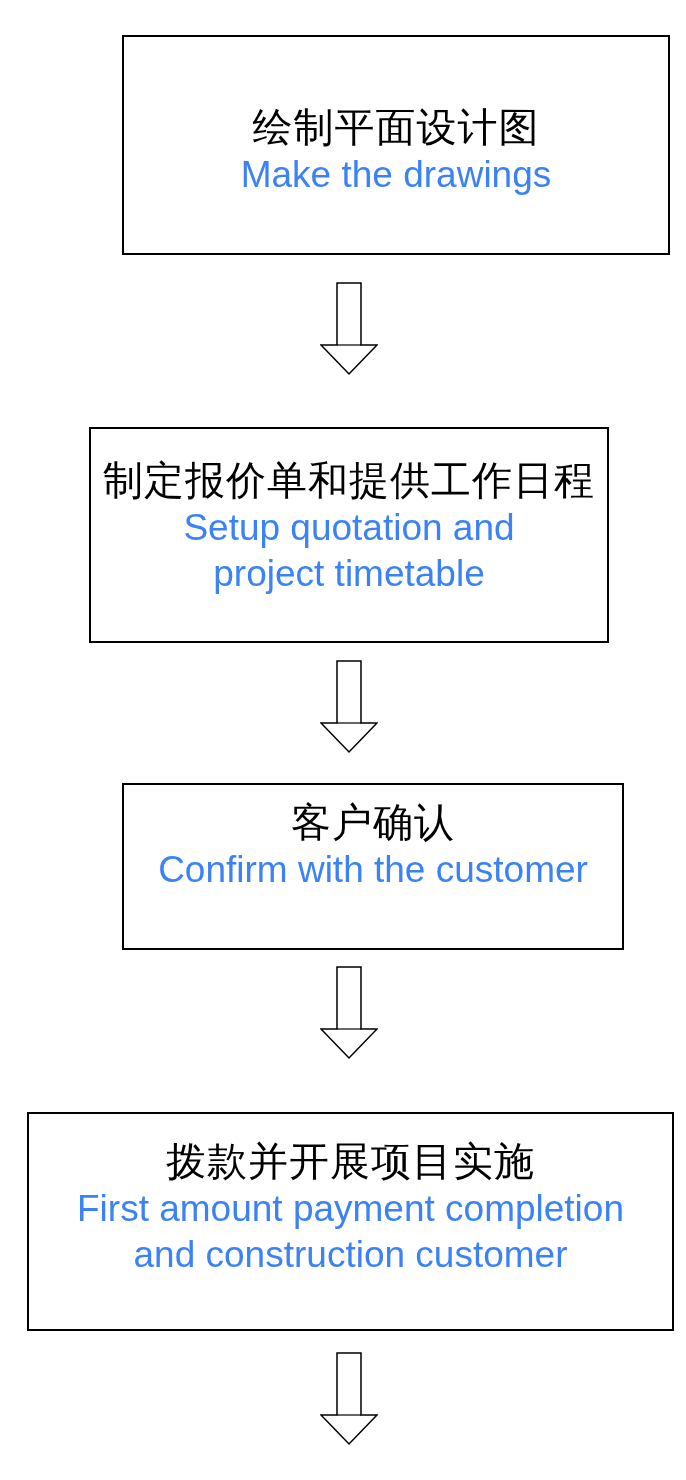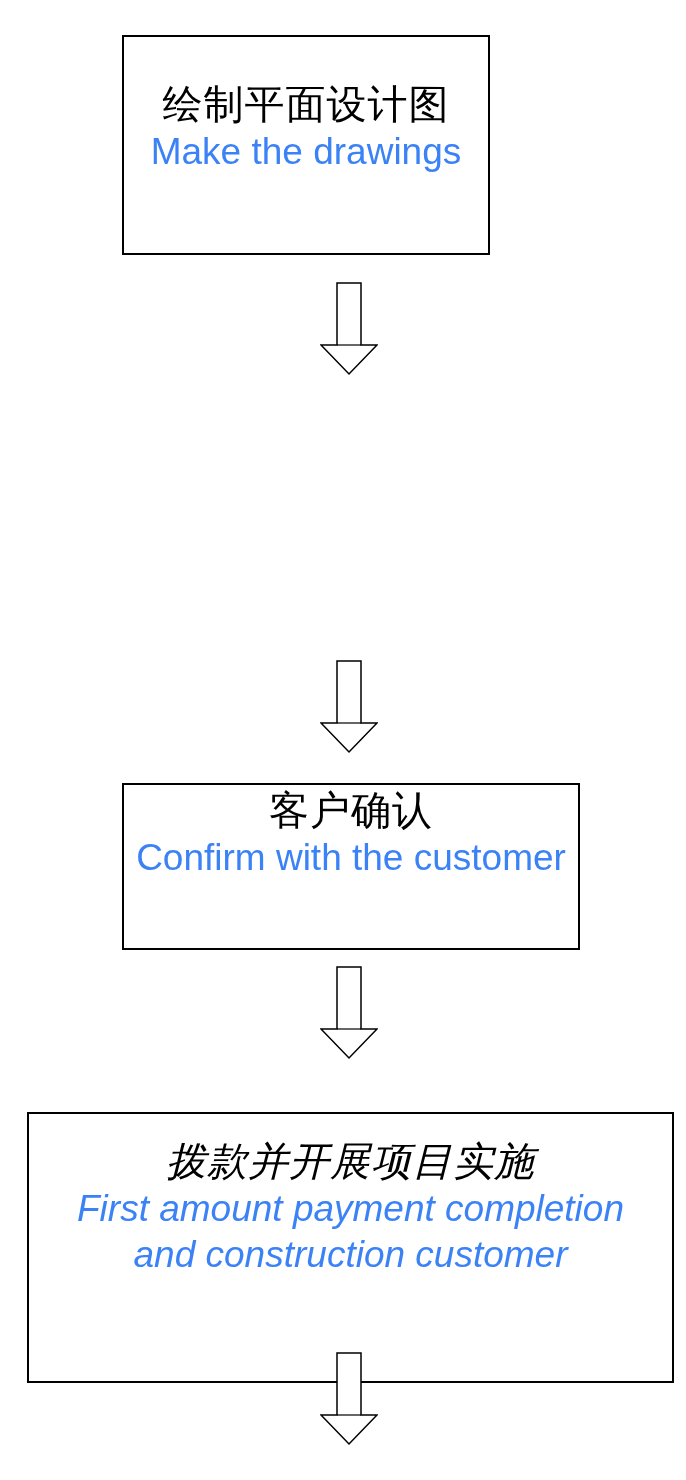--- a/index.html
+++ b/index.html
@@ -29,24 +29,24 @@
     letter-spacing: 1px;
     white-space: nowrap;
   }
   .en {
     font-family: "Liberation Sans", "DejaVu Sans", sans-serif;
     font-size: 37px;
     line-height: 46px;
     color: #3b82f6;
     white-space: nowrap;
   }
-  #step1 { left: 122px; top: 35px;   width: 368px; height: 220px; padding-top: 42px; }
+  #step1 { left: 122px; top: 35px;   width: 548px; height: 220px; padding-top: 65px; }
   #step2 { left: 89px;  top: 427px;  width: 520px; height: 216px; padding-top: 26px; }
-  #step3 { left: 122px; top: 783px;  width: 458px; height: 167px; }
-  #step4 { left: 27px;  top: 1112px; width: 647px; height: 271px; padding-top: 22px; font-style: italic; }
+  #step3 { left: 122px; top: 783px;  width: 502px; height: 167px; padding-top: 12px; }
+  #step4 { left: 27px;  top: 1112px; width: 647px; height: 219px; padding-top: 22px; }
   .arrow {
     position: absolute;
     left: 320px;
     width: 58px;
     height: 94px;
   }
   #arrow1 { top: 282px; }
   #arrow2 { top: 660px; }
   #arrow3 { top: 966px; }
   #arrow4 { top: 1352px; }
@@ -59,20 +59,25 @@
   <div class="step" id="step1">
     <div class="zh">绘制平面设计图</div>
     <div class="en">Make the drawings</div>
   </div>
 
   <svg class="arrow" id="arrow1" viewBox="0 0 58 94" xmlns="http://www.w3.org/2000/svg">
     <polygon points="17,1 41,1 41,63 57,63 29,92 1,63 17,63" fill="#ffffff" stroke="#000000" stroke-width="1.5"></polygon>
     <line x1="17" y1="63" x2="41" y2="63" stroke="#000000" stroke-width="1.2"></line>
   </svg>
 
+  <div class="step" id="step2">
+    <div class="zh">制定报价单和提供工作日程</div>
+    <div class="en">Setup quotation and</div>
+    <div class="en">project timetable</div>
+  </div>
 
   <svg class="arrow" id="arrow2" viewBox="0 0 58 94" xmlns="http://www.w3.org/2000/svg">
     <polygon points="17,1 41,1 41,63 57,63 29,92 1,63 17,63" fill="#ffffff" stroke="#000000" stroke-width="1.5"></polygon>
     <line x1="17" y1="63" x2="41" y2="63" stroke="#000000" stroke-width="1.2"></line>
   </svg>
 
   <div class="step" id="step3">
     <div class="zh">客户确认</div>
     <div class="en">Confirm with the customer</div>
   </div>

